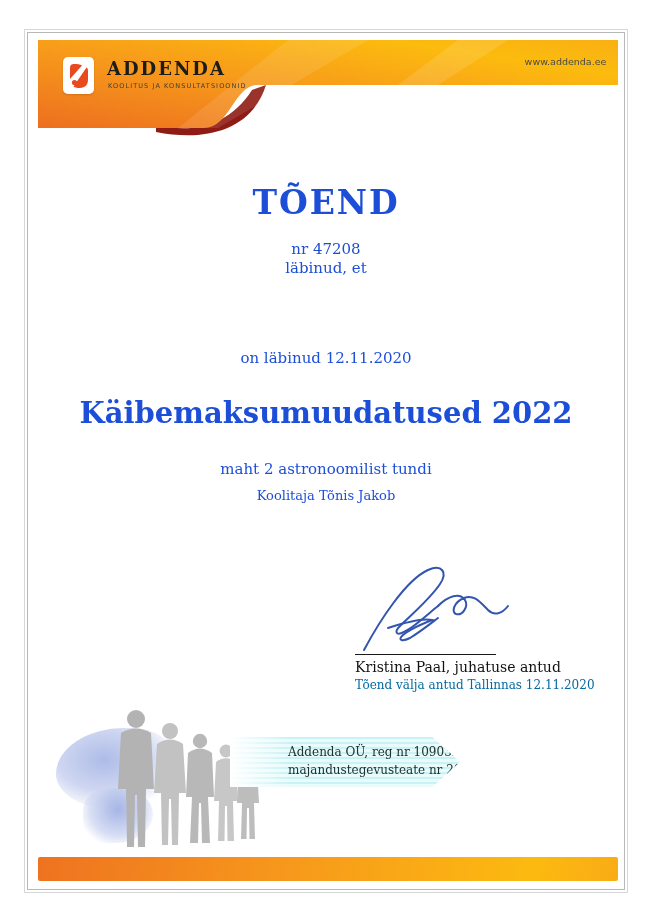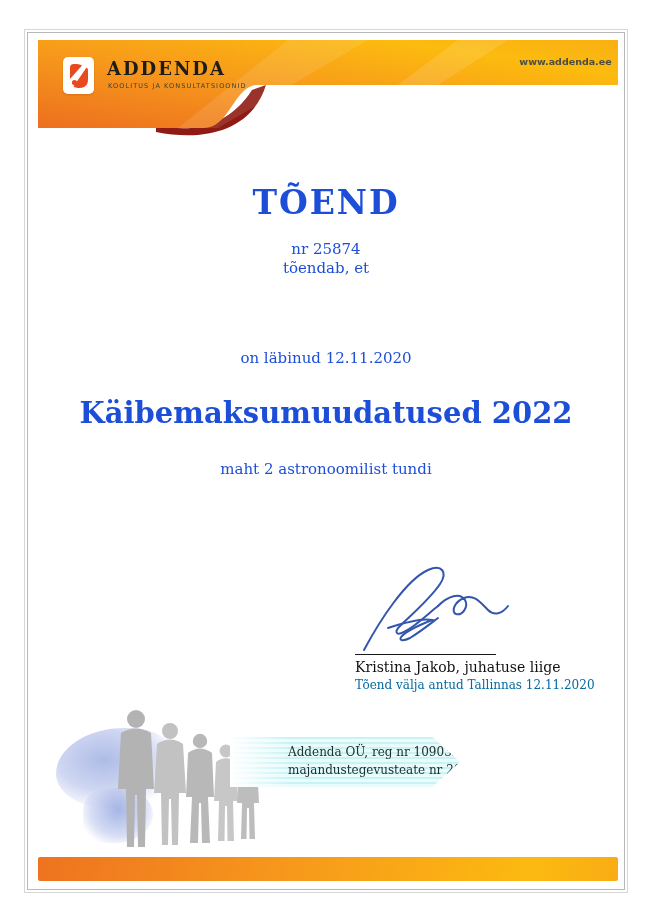--- a/index.html
+++ b/index.html
@@ -30,21 +30,21 @@
     font-weight:bold; font-size:18px; letter-spacing:2px; color:#1c1c1a;
   }
   .logo-subtitle {
     position:absolute; left:70px; top:42px;
     font-family:"DejaVu Sans","Liberation Sans",sans-serif;
     font-size:6.5px; letter-spacing:1.1px; color:#42402f;
   }
   .website {
     position:absolute; left:480px; top:16px; width:95px;
     font-family:"DejaVu Sans","Liberation Sans",sans-serif;
-    font-size:9.5px; color:#4c4c44; text-align:center;font-weight:bold;
+    font-size:9.5px; color:#4c4c44; text-align:center;
   }
 
   
   .cline { position:absolute; left:0; width:100%; text-align:center; color:#1d4ed8; }
   .t-title   { top:150px; font-size:33px; font-weight:bold; letter-spacing:2px; }
   .t-nr      { top:207px; font-size:15px; }
   .t-cert    { top:226px; font-size:15px; }
   .t-name    { top:262px; font-size:24px; font-weight:bold; letter-spacing:.5px; }
   .t-done    { top:316px; font-size:15px; }
   .t-kool    { top:335px; font-size:15px; }
@@ -121,35 +121,36 @@
           <path d="M20 9 C20 7 19.5 6 18.5 5.5 L5.5 24.5 C8 26.3 13 26.5 16 25 C19 23.5 20 21 20 17 Z" fill="#e8491f"></path>
           <circle cx="6.5" cy="20.5" r="2.6" fill="#e8491f"></circle>
         </svg>
       </div>
       <div class="logo-title">ADDENDA</div>
       <div class="logo-subtitle">KOOLITUS JA KONSULTATSIOONID</div>
       <div class="website">www.addenda.ee</div>
     </div>
 
     <div class="cline t-title">TÕEND</div>
-    <div class="cline t-nr">nr 25874</div>
-    <div class="cline t-cert">tõendab, et</div>
+    <div class="cline t-nr">nr 47208</div>
+    <div class="cline t-cert">läbinud, et</div>
     <div class="cline t-done">on läbinud 12.11.2020</div>
     <div class="cline t-course">Käibemaksumuudatused 2022</div>
     <div class="cline t-maht">maht 2 astronoomilist tundi</div>
+    <div class="cline t-trainer">Koolitaja Tõnis Jakob</div>
 
     <svg class="sig-svg" width="155" height="98" viewBox="0 0 155 98">
       <g fill="none" stroke="#3355ae" stroke-width="2" stroke-linecap="round">
         <path d="M6,92 C22,62 48,22 70,12 C84,6 90,14 82,26 C72,41 52,58 42,68 C36,74 38,78 46,74 C58,68 72,54 80,48"></path>
         <path d="M30,70 C48,64 66,60 74,62 C64,66 50,72 44,78 C40,82 44,84 52,80 C62,74 72,66 80,60"></path>
         <path d="M80,48 C90,38 102,34 107,42 C111,49 104,58 98,56 C93,54 96,44 106,40 C116,36 122,44 130,52 C136,58 144,56 150,48"></path>
       </g>
     </svg>
     <div class="sig-line"></div>
-    <div class="sig-name">Kristina Jakob, juhatuse liige</div>
+    <div class="sig-name">Kristina Paal, juhatuse antud</div>
     <div class="sig-issued">Tõend välja antud Tallinnas 12.11.2020</div>
 
     <div class="map-blob1"></div>
     <div class="map-blob2"></div>
 
     <svg class="people-svg" width="160" height="155" viewBox="0 0 160 155">
       <g fill="#b3b3b3">
         <g transform="translate(28,150)">
           <circle cx="0" cy="-128" r="9"></circle>
           <path d="M-15,-114 C-6,-120 6,-120 15,-114 L18,-58 L10,-58 L9,0 L2,0 L1,-52 L-1,-52 L-2,0 L-9,0 L-10,-58 L-18,-58 Z"></path>

